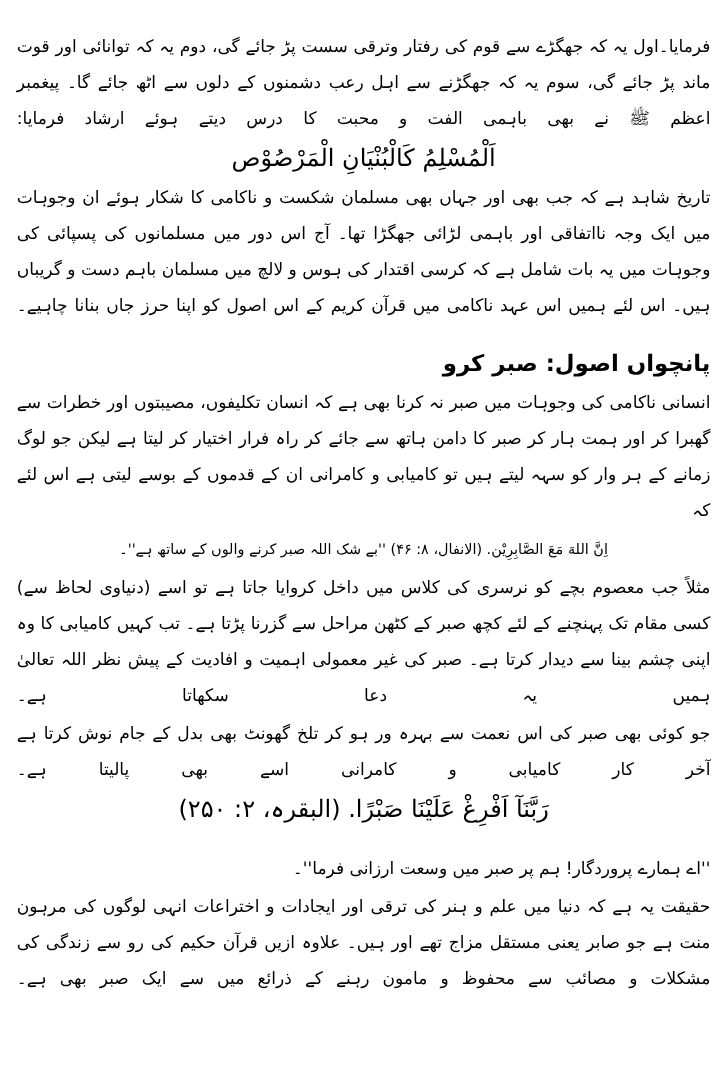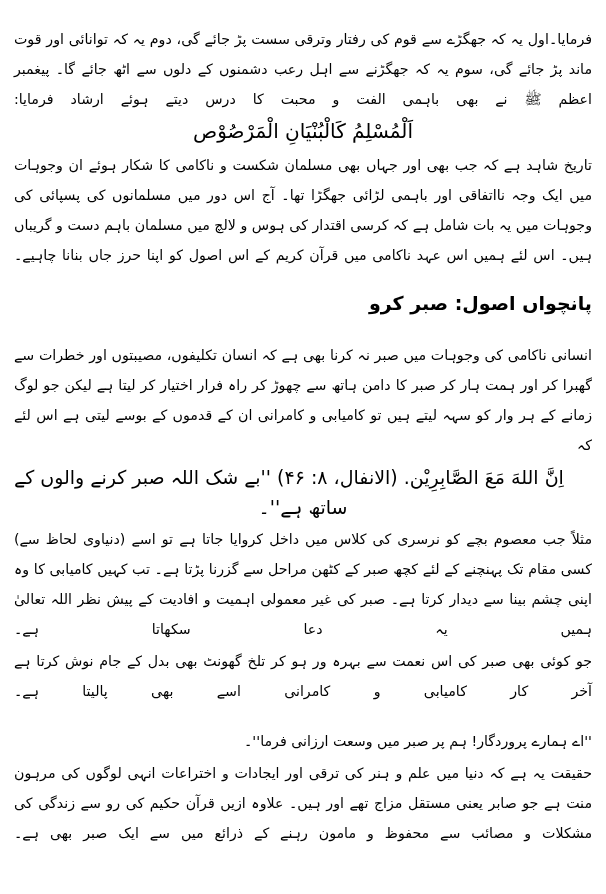--- a/index.html
+++ b/index.html
@@ -50,25 +50,25 @@
     font-size: 20px;
     letter-spacing: 0.2px;
   }
   .heading {
     font-size: 19px;
     line-height: 34px;
     font-weight: bold;
     direction: rtl;
     text-align: right;
     text-align-last: right;
-    margin: 10px 0 20px 0;
+    margin: 10px 0 1px 0;
     unicode-bidi: plaintext;
   }
   .quote-line {
-    font-size: 19px;
+    font-size: 12px;
     line-height: 30px;
     direction: rtl;
     text-align: left;
     text-align-last: center;
     margin: 2px 0 2px 0;
     unicode-bidi: plaintext;
   }
   .spacer-sm { height: 4px; }
 </style>
 </head>
@@ -79,26 +79,27 @@
   <p class="para">فرمایا۔اول یہ کہ جھگڑے سے قوم کی رفتار وترقی سست پڑ جائے گی، دوم یہ کہ توانائی اور قوت ماند پڑ جائے گی، سوم یہ کہ جھگڑنے سے اہل رعب دشمنوں کے دلوں سے اٹھ جائے گا۔ پیغمبر اعظم ﷺ نے بھی باہمی الفت و محبت کا درس دیتے ہوئے ارشاد فرمایا:</p>
 
   <div class="centered arabic">اَلْمُسْلِمُ کَالْبُنْیَانِ الْمَرْصُوْص</div>
 
   <p class="para">تاریخ شاہد ہے کہ جب بھی اور جہاں بھی مسلمان شکست و ناکامی کا شکار ہوئے ان وجوہات میں ایک وجہ نااتفاقی اور باہمی لڑائی جھگڑا تھا۔ آج اس دور میں مسلمانوں کی پسپائی کی وجوہات میں یہ بات شامل ہے کہ کرسی اقتدار کی ہوس و لالچ میں مسلمان باہم دست و گریباں ہیں۔ اس لئے ہمیں اس عہد ناکامی میں قرآن کریم کے اس اصول کو اپنا حرز جاں بنانا چاہیے۔</p>
 
   <div class="spacer-sm"></div>
 
   <h2 class="heading">پانچواں اصول: صبر کرو</h2>
 
-  <p class="para">انسانی ناکامی کی وجوہات میں صبر نہ کرنا بھی ہے کہ انسان تکلیفوں، مصیبتوں اور خطرات سے گھبرا کر اور ہمت ہار کر صبر کا دامن ہاتھ سے چھوڑ کر راہ فرار اختیار کر لیتا ہے لیکن جو لوگ زمانے کے ہر وار کو سہہ لیتے ہیں تو کامیابی و کامرانی ان کے قدموں کے بوسے لیتی ہے اس لئے کہ</p>
+  <p class="para">انسانی ناکامی کی وجوہات میں صبر نہ کرنا بھی ہے کہ انسان تکلیفوں، مصیبتوں اور خطرات سے گھبرا کر اور ہمت ہار کر صبر کا دامن ہاتھ سے جائے کر راہ فرار اختیار کر لیتا ہے لیکن جو لوگ زمانے کے ہر وار کو سہہ لیتے ہیں تو کامیابی و کامرانی ان کے قدموں کے بوسے لیتی ہے اس لئے کہ</p>
 
   <div class="quote-line">اِنَّ اللهَ مَعَ الصَّابِرِیْن. (الانفال، ۸: ۴۶) ''بے شک اللہ صبر کرنے والوں کے ساتھ ہے''۔</div>
 
   <p class="para">مثلاً جب معصوم بچے کو نرسری کی کلاس میں داخل کروایا جاتا ہے تو اسے (دنیاوی لحاظ سے) کسی مقام تک پہنچنے کے لئے کچھ صبر کے کٹھن مراحل سے گزرنا پڑتا ہے۔ تب کہیں کامیابی کا وہ اپنی چشم بینا سے دیدار کرتا ہے۔ صبر کی غیر معمولی اہمیت و افادیت کے پیش نظر اللہ تعالیٰ ہمیں یہ دعا سکھاتا ہے۔</p>
 
   <p class="para">جو کوئی بھی صبر کی اس نعمت سے بہرہ ور ہو کر تلخ گھونٹ بھی بدل کے جام نوش کرتا ہے آخر کار کامیابی و کامرانی اسے بھی پالیتا ہے۔</p>
 
+  <div class="centered arabic">رَبَّنَآ اَفْرِغْ عَلَیْنَا صَبْرًا. (البقرہ، ۲: ۲۵۰)</div>
 
   <p class="para para-last-right">''اے ہمارے پروردگار! ہم پر صبر میں وسعت ارزانی فرما''۔</p>
 
   <p class="para">حقیقت یہ ہے کہ دنیا میں علم و ہنر کی ترقی اور ایجادات و اختراعات انہی لوگوں کی مرہون منت ہے جو صابر یعنی مستقل مزاج تھے اور ہیں۔ علاوہ ازیں قرآن حکیم کی رو سے زندگی کی مشکلات و مصائب سے محفوظ و مامون رہنے کے ذرائع میں سے ایک صبر بھی ہے۔</p>
 
 </div>
 
 </body></html>

